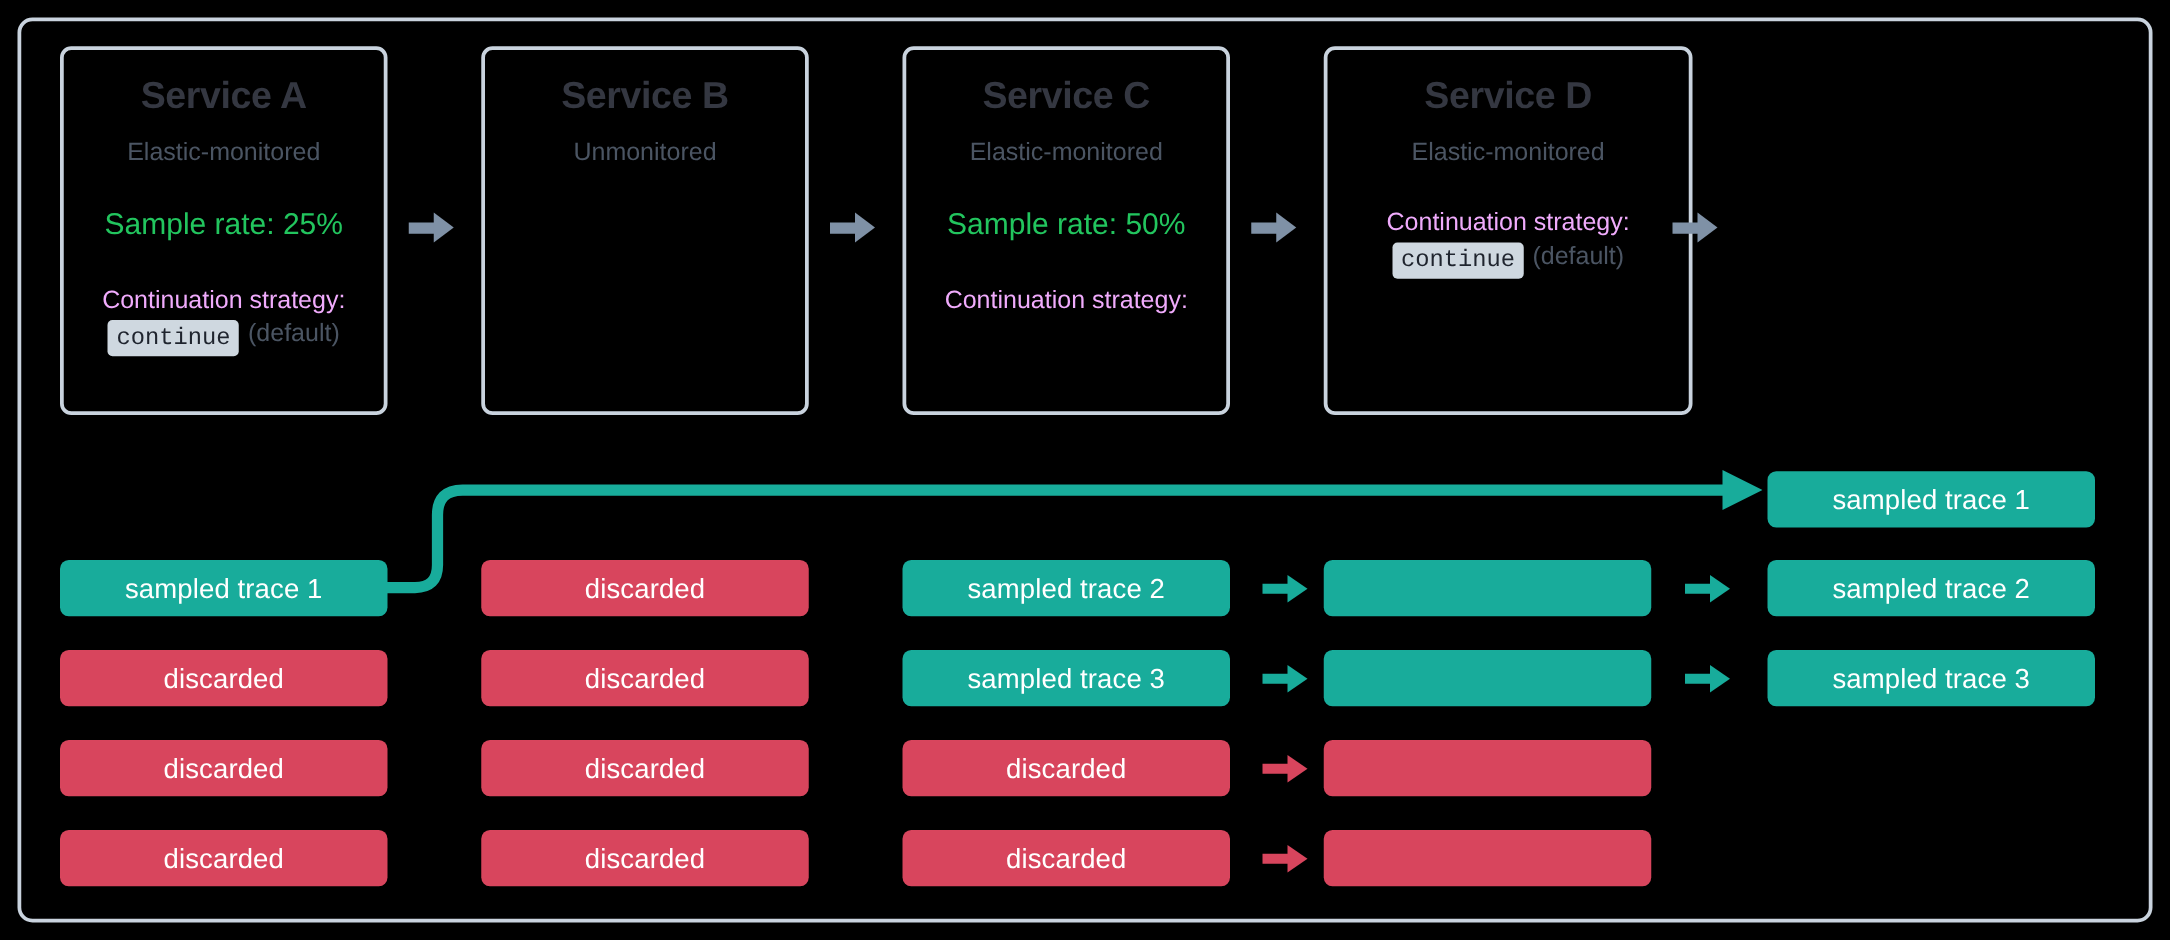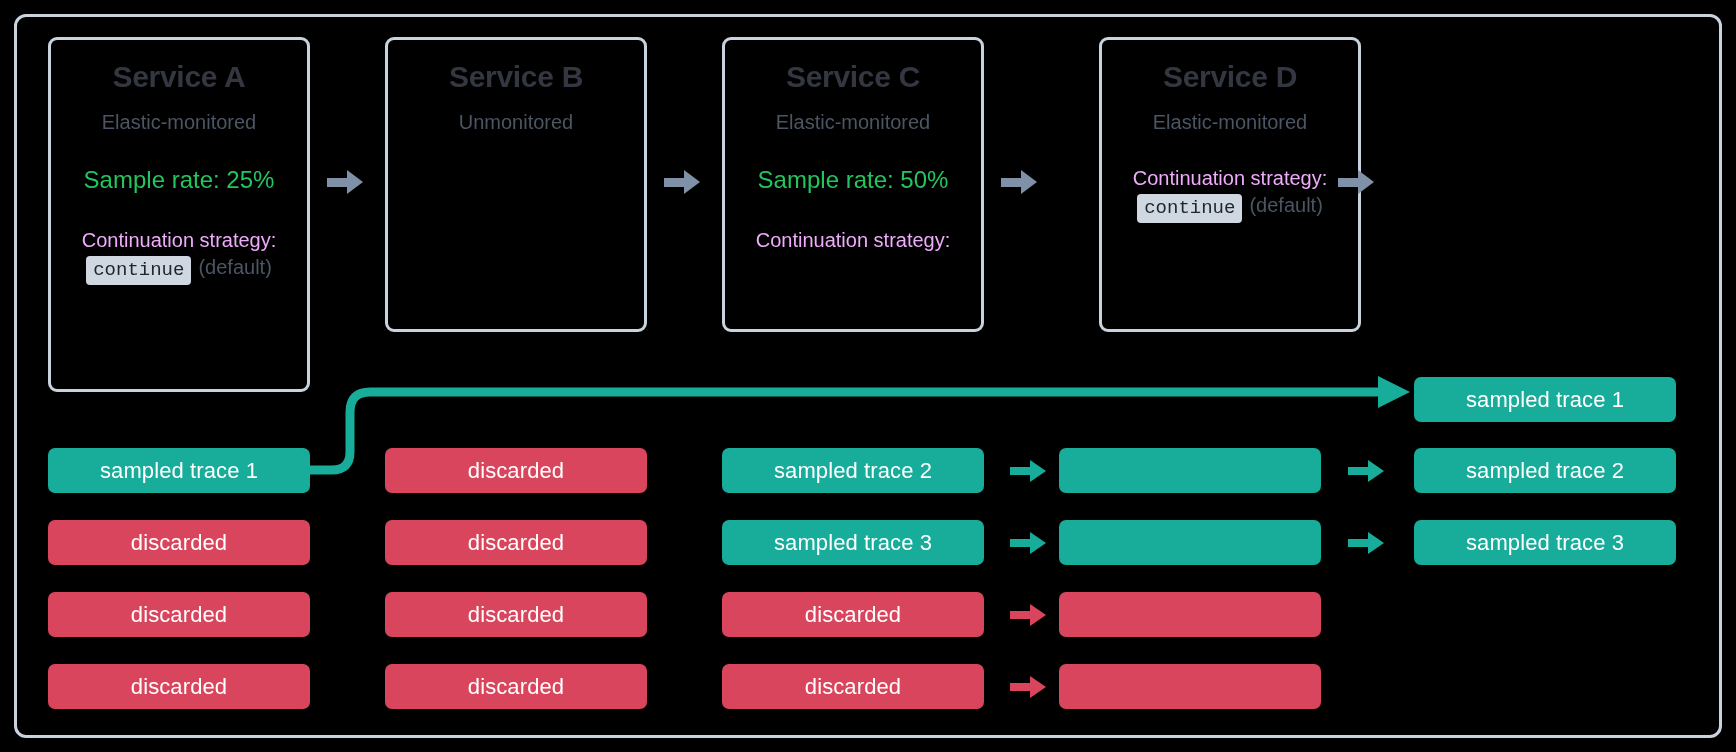--- a/index.html
+++ b/index.html
@@ -180,21 +180,21 @@
     pointer-events: none;
   }
 </style>
 </head>
 <body>
 
 <div id="stage">
 
   <div id="outer-frame"></div>
 
-  <div class="service-card" style="left:48px; top:37px; width:262px; height:355px;">
+  <div class="service-card" style="left:48px; top:37px; width:262px; height:295px;">
     <div class="service-title">Service A</div>
     <div class="service-sub">Elastic-monitored</div>
     <div class="service-rate">Sample rate: 25%</div>
     <div class="service-strategy-label">Continuation strategy:</div>
     <div class="strategy-row">
       <span class="code-chip">continue</span>
       <span class="default-note">(default)</span>
     </div>
   </div>
 
@@ -203,21 +203,21 @@
     <div class="service-sub">Unmonitored</div>
   </div>
 
   <div class="service-card" style="left:722px; top:37px; width:262px; height:295px;">
     <div class="service-title">Service C</div>
     <div class="service-sub">Elastic-monitored</div>
     <div class="service-rate">Sample rate: 50%</div>
     <div class="service-strategy-label">Continuation strategy:</div>
   </div>
 
-  <div class="service-card" style="left:1059px; top:37px; width:262px; height:295px;margin-left:40px;">
+  <div class="service-card" style="left:1059px; top:37px; width:295px; height:295px;">
     <div class="service-title">Service D</div>
     <div class="service-sub">Elastic-monitored</div>
     <div class="service-strategy-label">Continuation strategy:</div>
     <div class="strategy-row">
       <span class="code-chip">continue</span>
       <span class="default-note">(default)</span>
     </div>
   </div>
 
 

